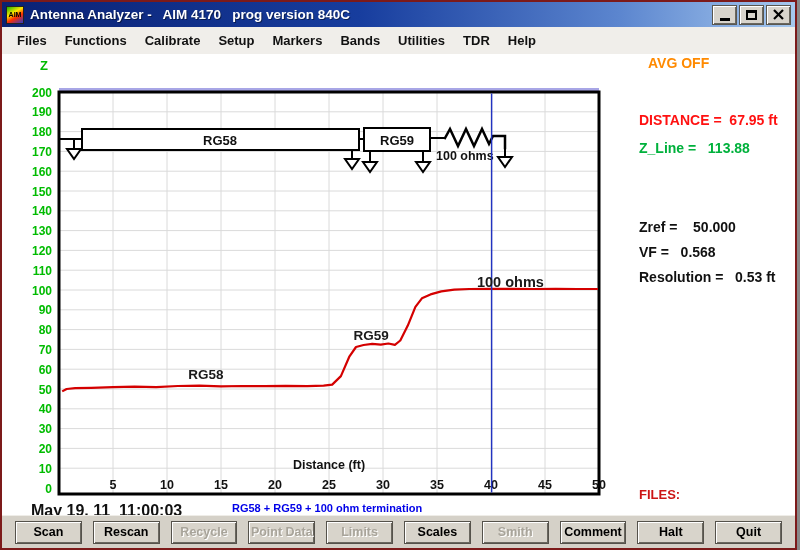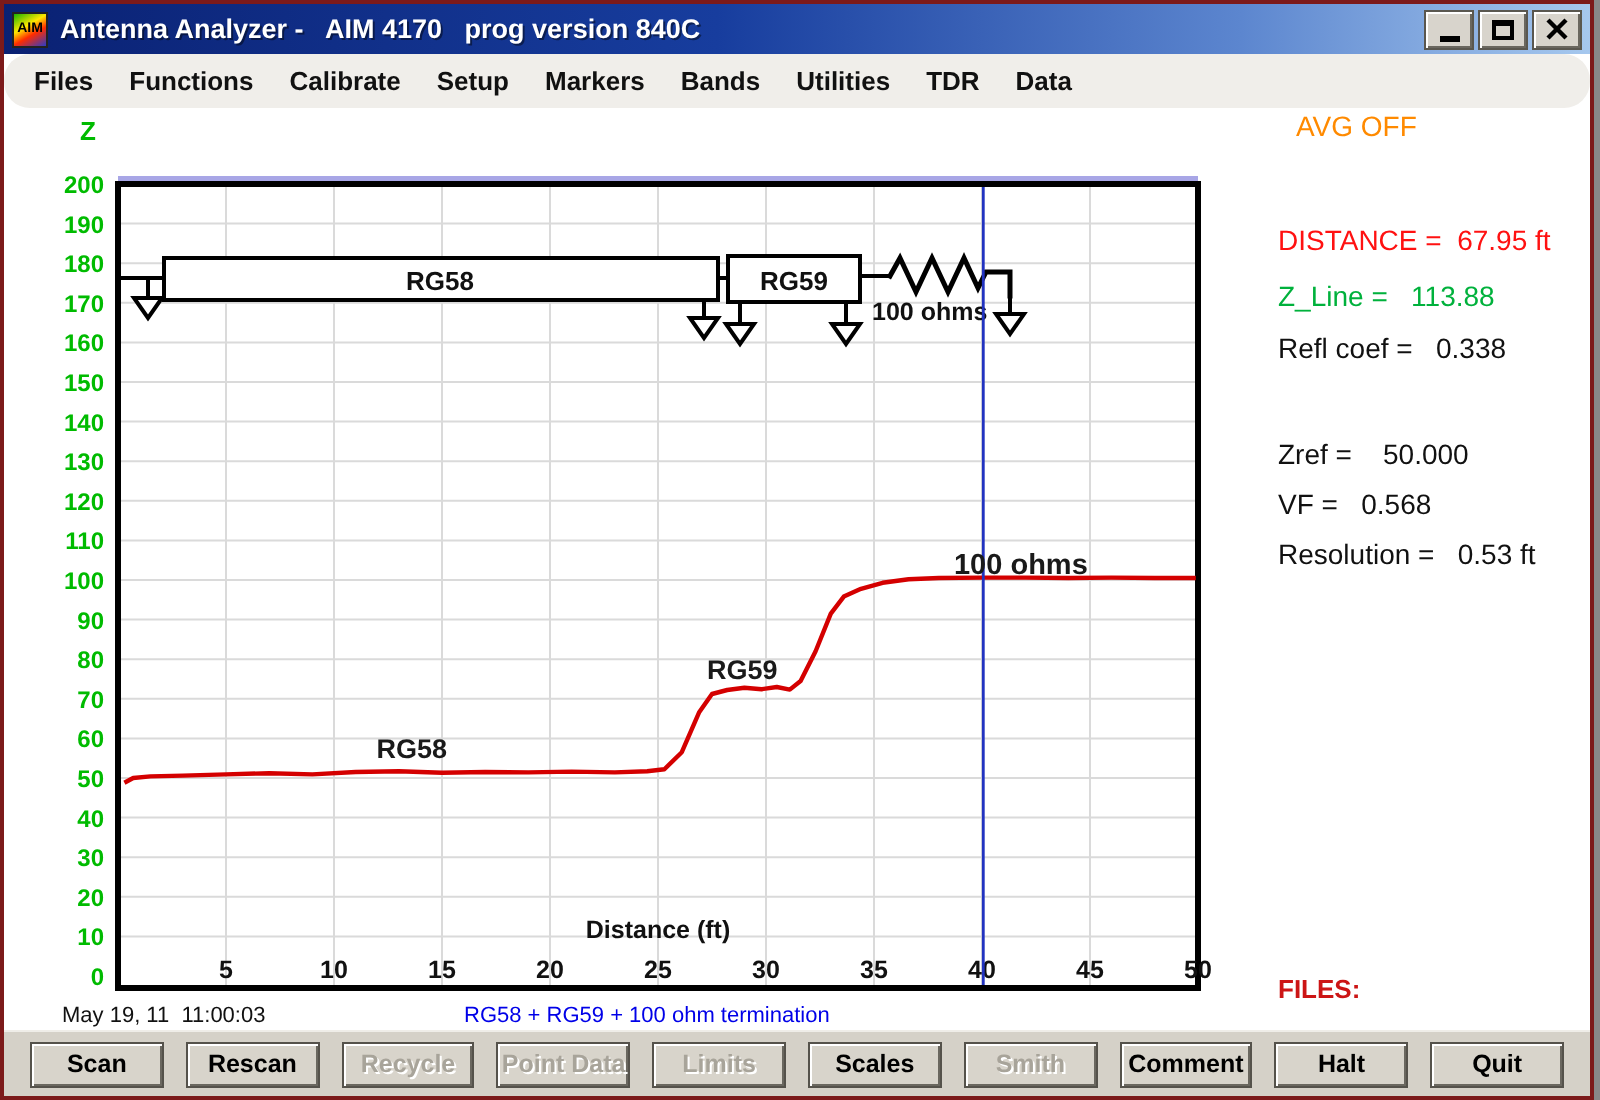--- a/index.html
+++ b/index.html
@@ -35,46 +35,46 @@
     box-shadow: inset 1px 1px 0 #ffffff, inset -1px -1px 0 #6a675f;
     display: flex; align-items: center; justify-content: center;
   }
   .glyph-min { width: 10px; height: 3px; background:#000; margin-top: 9px; }
   .glyph-max { width: 11px; height: 10px; border: 2px solid #000; border-top-width: 3px; }
   
   .menubar {
     position: absolute; left: 0; top: 25px; right: 0; height: 27px;
     background: #f0eeea;
     display: flex; align-items: center; padding-left: 6px;
-    font-size: 13px; font-weight: 600; color: #111; border-radius: 13px;
+    font-size: 13px; font-weight: 600; color: #111;
   }
   .menu-item { padding: 3px 9px; cursor: default; }
   
   svg.layer { position: absolute; left: 0; top: 0; width: 800px; height: 550px; }
   svg text { font-family: "Liberation Sans", sans-serif; font-weight: bold; }
   .ytick { font-size: 12px; fill: #00bb00; }
   .xtick { font-size: 12.5px; fill: #111; }
   .axis-label { font-size: 12.5px; fill: #111; }
   .ylab { font-size: 13px; fill: #00bb00; }
   .schem-label { font-size: 13px; fill: #111; }
   .res-label { font-size: 12.5px; fill: #111; }
   .anno { fill: #1a1a1a; }
   
-  .readout { position: absolute; white-space: pre; font-weight: normal; font-size: 14px; }
+  .readout { position: absolute; white-space: pre; font-weight: bold; font-size: 14px; }
   #ro-avg        { left: 646px; top: 53px;  color: #ff8a00; }
   #ro-distance   { left: 637px; top: 110px; color: #ff1111; }
   #ro-zline      { left: 637px; top: 138px; color: #00b13c; }
   #ro-refl       { left: 637px; top: 164px; color: #111; }
   #ro-zref       { left: 637px; top: 217px; color: #111; }
   #ro-vf         { left: 637px; top: 242px; color: #111; }
   #ro-res        { left: 637px; top: 267px; color: #111; }
   #files-block   { left: 637px; top: 452px; color: #cc1515; font-weight: bold;
                    font-size: 13px; line-height: 16.5px; }
   
-  #status-datetime { left: 9px;  top: 500px; color: #111;    font-size: 11px; padding-left: 20px; }
+  #status-datetime { left: 9px;  top: 500px; color: #111;    font-size: 16px; padding-left: 20px; }
   #status-title    { left: 230px; top: 500px; color: #0000e8; font-size: 11px; }
   
   .buttonbar {
     position: absolute; left: 0; right: 0; bottom: 0; height: 33px;
     background: #d5d1c8;
     display: flex; align-items: center; padding: 0 13px; gap: 11px;
     border-top: 1px solid #efede8;
   }
   .btn {
     flex: 1 1 0; height: 23px;
@@ -112,21 +112,21 @@
 
   <div class="menubar" id="menubar">
       <span class="menu-item">Files</span>
       <span class="menu-item">Functions</span>
       <span class="menu-item">Calibrate</span>
       <span class="menu-item">Setup</span>
       <span class="menu-item">Markers</span>
       <span class="menu-item">Bands</span>
       <span class="menu-item">Utilities</span>
       <span class="menu-item">TDR</span>
-      <span class="menu-item">Data</span>
+      <span class="menu-item">Help</span>
     </div>
 
   <svg class="layer" viewBox="0 0 800 550">
     <defs>
       <g id="gnd">
         <line x1="0" y1="0" x2="0" y2="9" stroke="#000" stroke-width="2"></line>
         <path d="M -7 9 L 7 9 L 0 19 Z" fill="#fff" stroke="#000" stroke-width="2"></path>
       </g>
     </defs>
 
@@ -223,21 +223,20 @@
         <text x="508.44" y="285.03" text-anchor="middle" class="anno" font-size="14.5">100 ohms</text>
       </g>
 
     <text x="46" y="68" text-anchor="end" class="ylab">Z</text>
     <text x="327" y="467" text-anchor="middle" class="axis-label">Distance (ft)</text>
   </svg>
 
   <div class="readout" id="ro-avg">AVG OFF</div>
   <div class="readout" id="ro-distance">DISTANCE =  67.95 ft</div>
   <div class="readout" id="ro-zline">Z_Line =   113.88</div>
-  <div class="readout" id="ro-refl">Refl coef =   0.338</div>
   <div class="readout" id="ro-zref">Zref =    50.000</div>
   <div class="readout" id="ro-vf">VF =   0.568</div>
   <div class="readout" id="ro-res">Resolution =   0.53 ft</div>
   <div class="readout" id="files-block">
     <div>FILES:</div>
     <div>aim3547-bnc.acal</div>
     
   </div>
 
   <div class="readout" id="status-datetime">May 19, 11  11:00:03</div>

